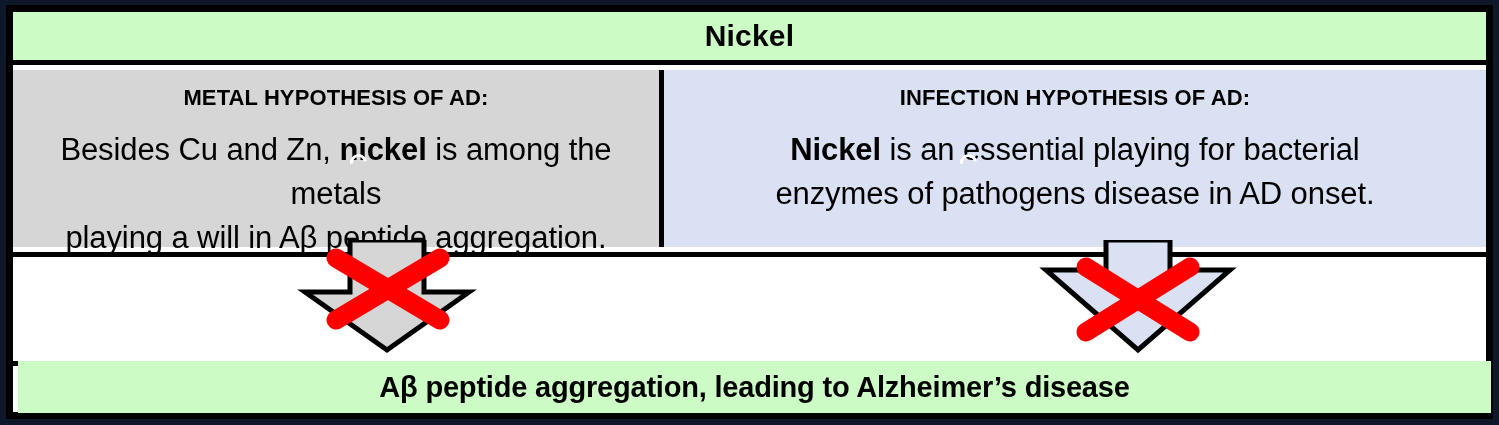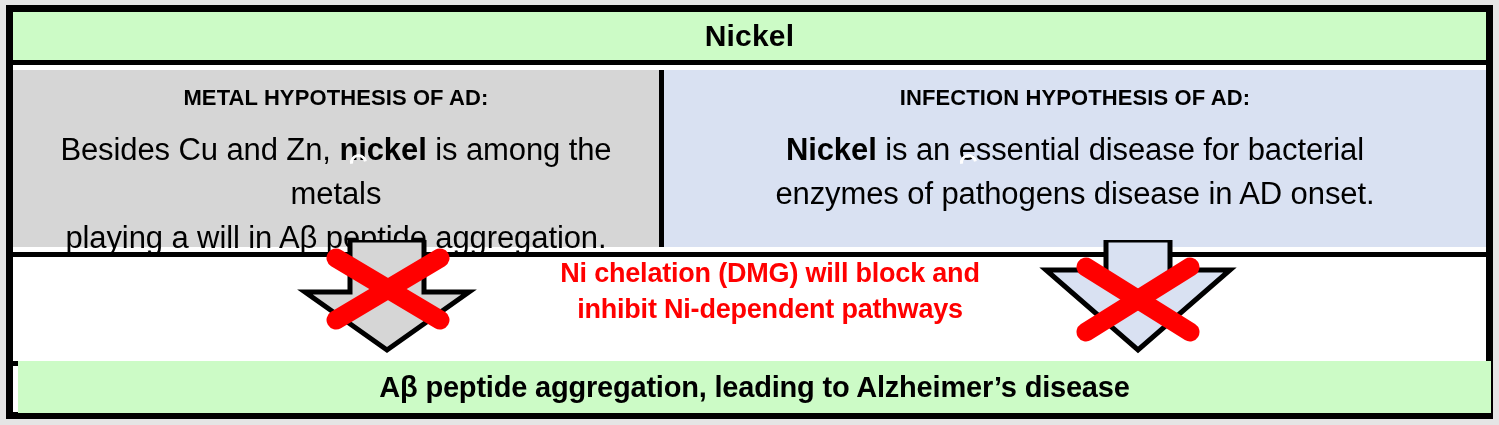--- a/index.html
+++ b/index.html
@@ -10,21 +10,21 @@
   }
   body {
     font-family: "Liberation Sans", sans-serif;
   }
 
   #diagram {
     position: relative;
     width: 1499px;
     height: 425px;
     box-sizing: border-box;
-    background: #e5e5e5;
+    background: #0f172a;
     overflow: hidden;
     padding-left: 35px;
   }
 
   
   .outer-frame {
     position: absolute;
     left: 6px;
     top: 5px;
     width: 1487px;
@@ -186,21 +186,21 @@
       <div class="panel-body">
         <span><span>Besides Cu and Zn, </span><b>nickel</b><span> is among the metals</span></span><br>
         <span>playing a will in Aβ peptide aggregation.</span>
       </div>
       <div class="cursor-artifact cursor-left"></div>
     </div>
 
     <div class="panel panel-infection">
       <div class="panel-heading">INFECTION HYPOTHESIS OF AD:</div>
       <div class="panel-body">
-        <span><span></span><b>Nickel</b><span> is an essential disease for bacterial</span></span><br>
+        <span><span></span><b>Nickel</b><span> is an essential playing for bacterial</span></span><br>
         <span>enzymes of pathogens disease  in AD onset.</span>
       </div>
       <div class="cursor-artifact cursor-right"></div>
     </div>
 
   </div>
 
   <div class="mid-band"></div>
 
   <svg class="arrow-svg arrow-left" width="200" height="118" viewBox="0 0 200 118">
@@ -212,22 +212,18 @@
   </svg>
 
   <svg class="arrow-svg arrow-right" width="210" height="118" viewBox="0 0 210 118">
     <path d="M 68 0 L 68 30 L 8 30 L 100 110 L 192 30 L 132 30 L 132 0 Z" fill="#D9E1F2" stroke="#000000" stroke-width="5" stroke-linejoin="miter"></path>
     <g stroke="#FF0000" stroke-width="19" stroke-linecap="round">
       <line x1="48" y1="27" x2="152" y2="92"></line>
       <line x1="152" y1="27" x2="48" y2="92"></line>
     </g>
   </svg>
 
-  <div class="mid-text">
-    <div>Ni chelation (DMG) will block and</div>
-    <div>inhibit Ni-dependent pathways</div>
-  </div>
 
   <div class="footer-band">
     <div class="footer-title">Aβ peptide aggregation, leading to Alzheimer’s disease</div>
   </div>
 
 </div>
 
 </body></html>

